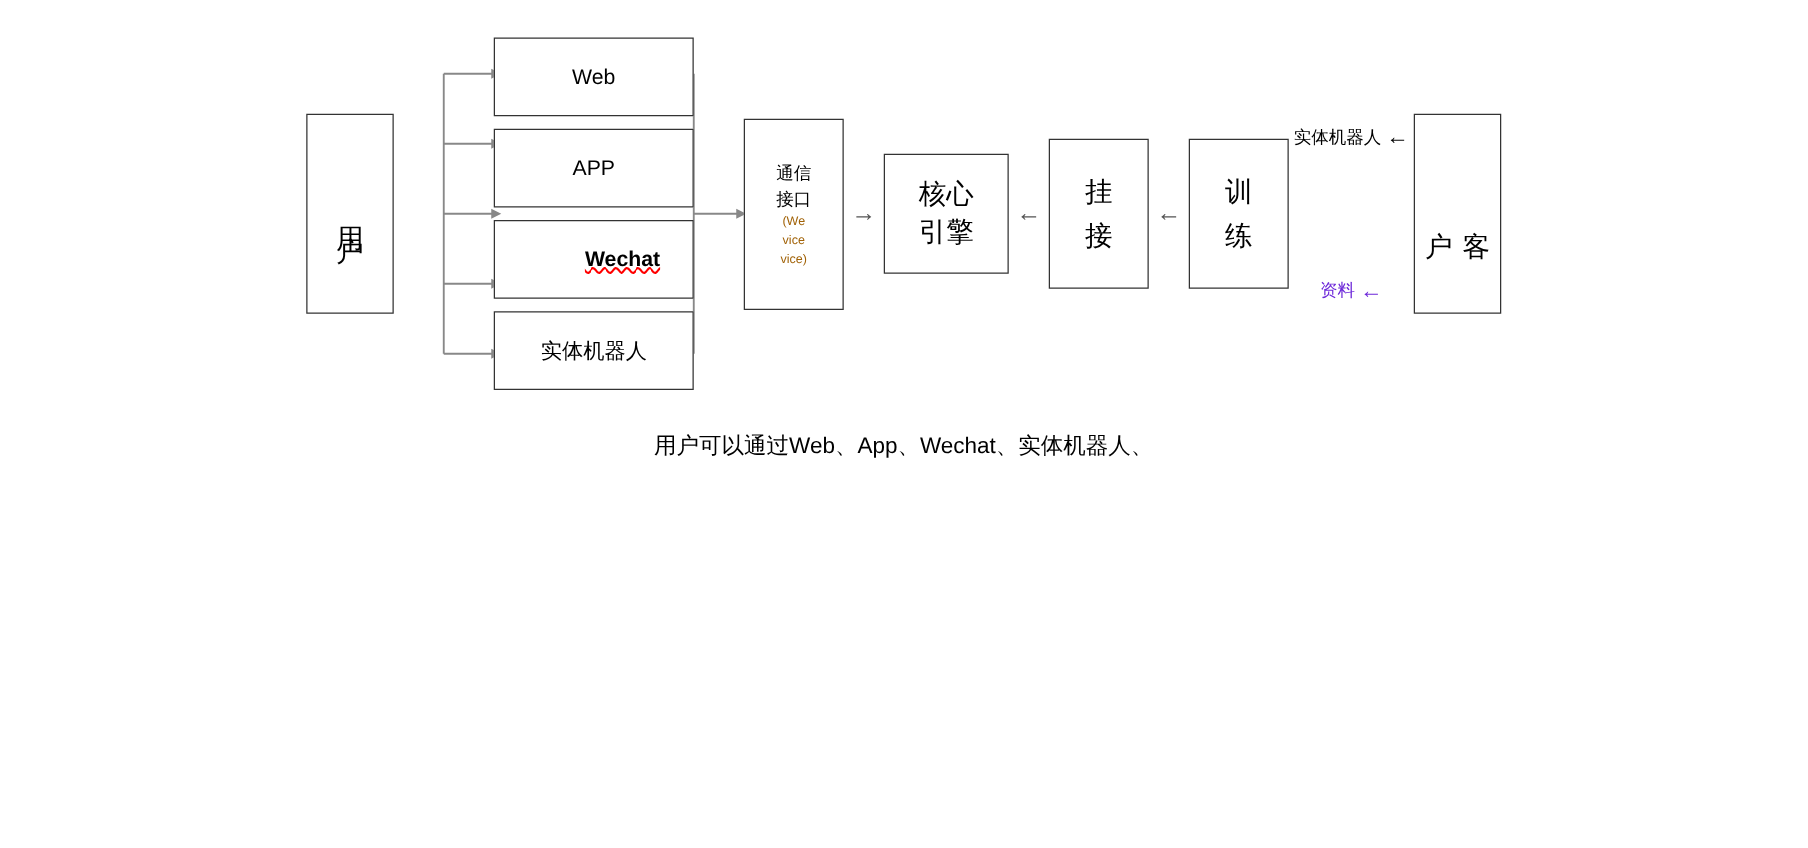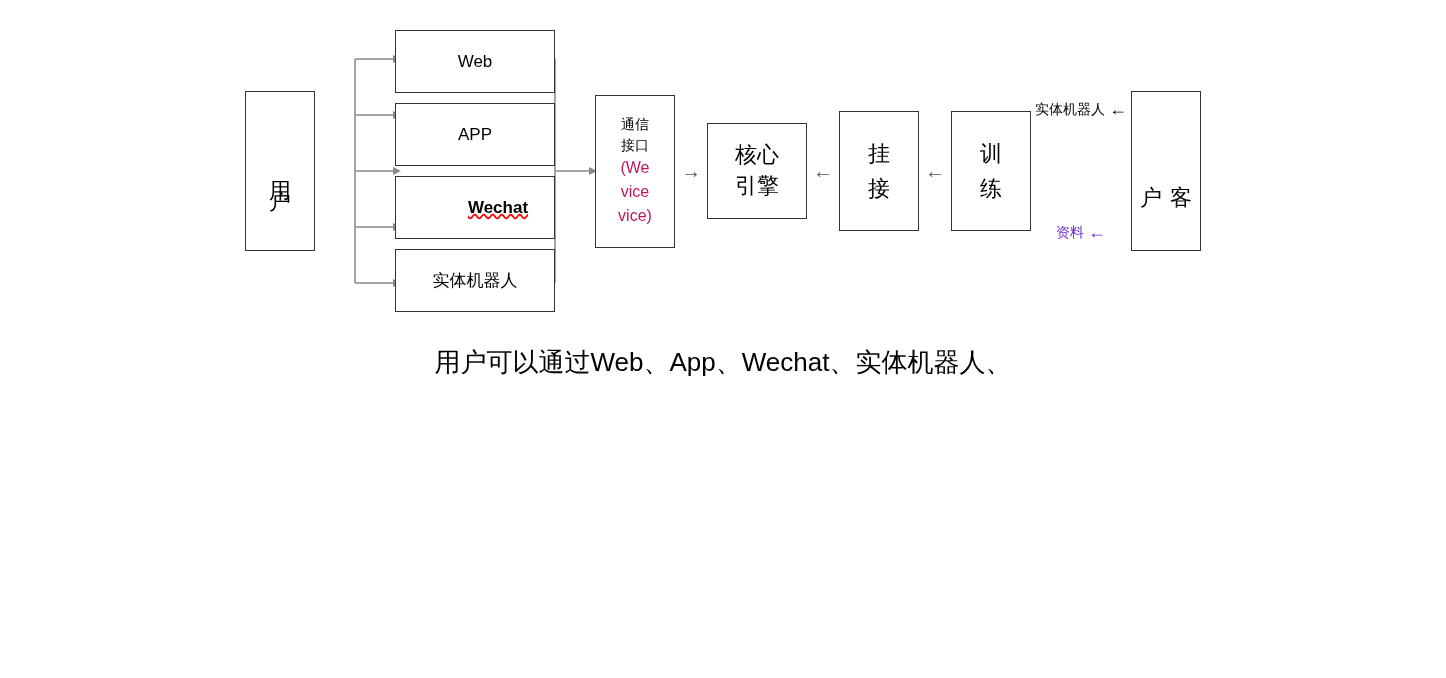--- a/index.html
+++ b/index.html
@@ -103,21 +103,21 @@
       height: 160px;
       font-size: 22px;
       writing-mode: vertical-rl;
       letter-spacing: 8px;
     }
 
     
     .description {
       margin-top: 30px;
       text-align: left;
-      font-size: 26px;
+      font-size: 18px;
       line-height: 1.6;
       color: #000;
     }
 
     
     .diagram-wrapper {
       display: flex;
       align-items: center;
       position: relative;
     }
@@ -135,22 +135,22 @@
       text-decoration: underline wavy red;
     }
 
     
     .comm-text {
       font-size: 14px;
       line-height: 1.5;
     }
 
     .comm-red {
-      color: #be185d;
-      font-size: 16px;
+      color: #a16207;
+      font-size: 10px;
     }
   </style>
 </head>
 <body>
 
 <div class="diagram-area">
   <div class="diagram-wrapper">
 
     <div class="box user-box">
       <span>用户</span>

